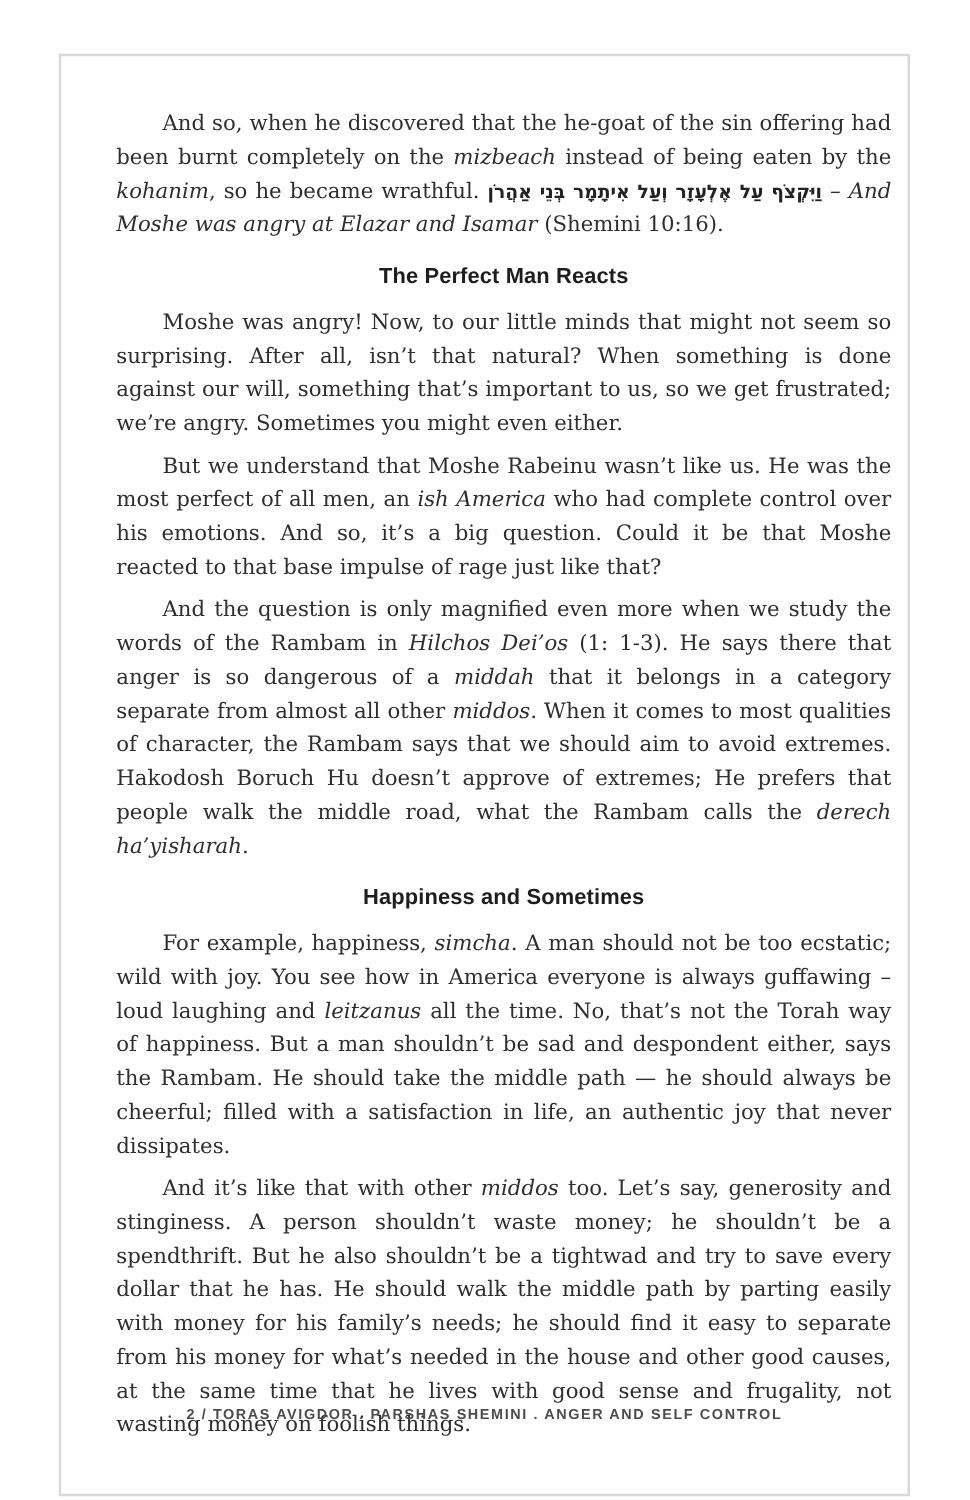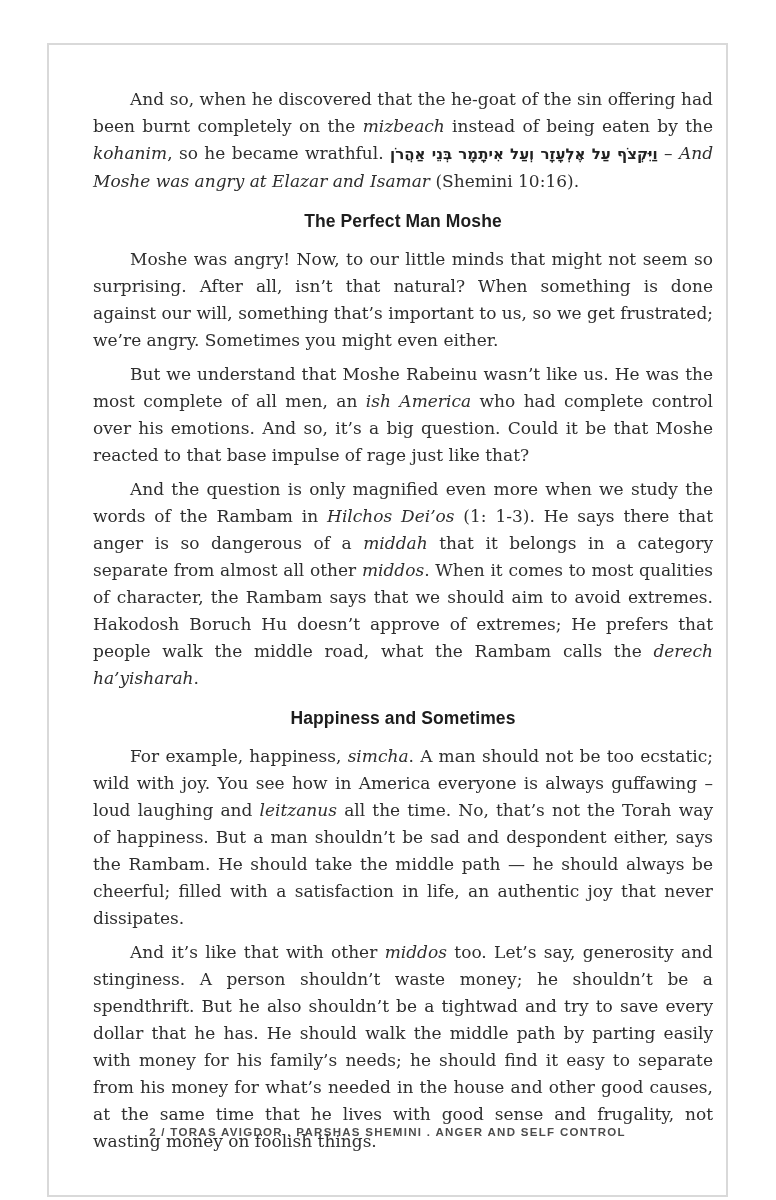--- a/index.html
+++ b/index.html
@@ -61,22 +61,22 @@
     white-space: nowrap;
   }
 </style>
 </head>
 <body>
 
 <div class="page-frame"></div>
 
 <div class="article">
     <p class="para"><span>And so, when he discovered that the he-goat of the sin offering had been burnt completely on the </span><i>mizbeach</i><span> instead of being eaten by the </span><i>kohanim</i><span>, so he became wrathful. </span><span class="hebrew" dir="rtl">וַיִּקְצֹף עַל אֶלְעָזָר וְעַל אִיתָמָר בְּנֵי אַהֲרֹן</span><span> – </span><i>And Moshe was angry at Elazar and Isamar</i><span> (Shemini 10:16).</span></p>
-    <h2 class="heading">The Perfect Man Moshe</h2>
+    <h2 class="heading">The Perfect Man Reacts</h2>
     <p class="para"><span>Moshe was angry! Now, to our little minds that might not seem so surprising. After all, isn’t that natural? When something is done against our will, something that’s important to us, so we get frustrated; we’re angry. Sometimes you might even either.</span></p>
-    <p class="para"><span>But we understand that Moshe Rabeinu wasn’t like us. He was the most complete of all men, an </span><i>ish America</i><span> who had complete control over his emotions. And so, it’s a big question. Could it be that Moshe reacted to that base impulse of rage just like that?</span></p>
+    <p class="para"><span>But we understand that Moshe Rabeinu wasn’t like us. He was the most perfect of all men, an </span><i>ish America</i><span> who had complete control over his emotions. And so, it’s a big question. Could it be that Moshe reacted to that base impulse of rage just like that?</span></p>
     <p class="para"><span>And the question is only magnified even more when we study the words of the Rambam in </span><i>Hilchos Dei’os</i><span> (1: 1-3). He says there that anger is so dangerous of a </span><i>middah</i><span> that it belongs in a category separate from almost all other </span><i>middos</i><span>. When it comes to most qualities of character, the Rambam says that we should aim to avoid extremes. Hakodosh Boruch Hu doesn’t approve of extremes; He prefers that people walk the middle road, what the Rambam calls the </span><i>derech ha’yisharah</i><span>.</span></p>
     <h2 class="heading">Happiness and Sometimes</h2>
     <p class="para"><span>For example, happiness, </span><i>simcha</i><span>. A man should not be too ecstatic; wild with joy. You see how in America everyone is always guffawing – loud laughing and </span><i>leitzanus</i><span> all the time. No, that’s not the Torah way of happiness. But a man shouldn’t be sad and despondent either, says the Rambam. He should take the middle path — he should always be cheerful; filled with a satisfaction in life, an authentic joy that never dissipates.</span></p>
     <p class="para"><span>And it’s like that with other </span><i>middos</i><span> too. Let’s say, generosity and stinginess. A person shouldn’t waste money; he shouldn’t be a spendthrift. But he also shouldn’t be a tightwad and try to save every dollar that he has. He should walk the middle path by parting easily with money for his family’s needs; he should find it easy to separate from his money for what’s needed in the house and other good causes, at the same time that he lives with good sense and frugality, not wasting money on foolish things.</span></p>
   </div>
 
 <div class="footer">2 / TORAS AVIGDOR . PARSHAS SHEMINI . ANGER AND SELF CONTROL</div>
 
 </body></html>

